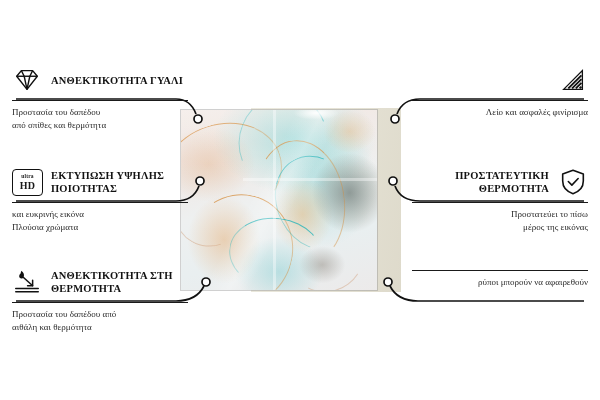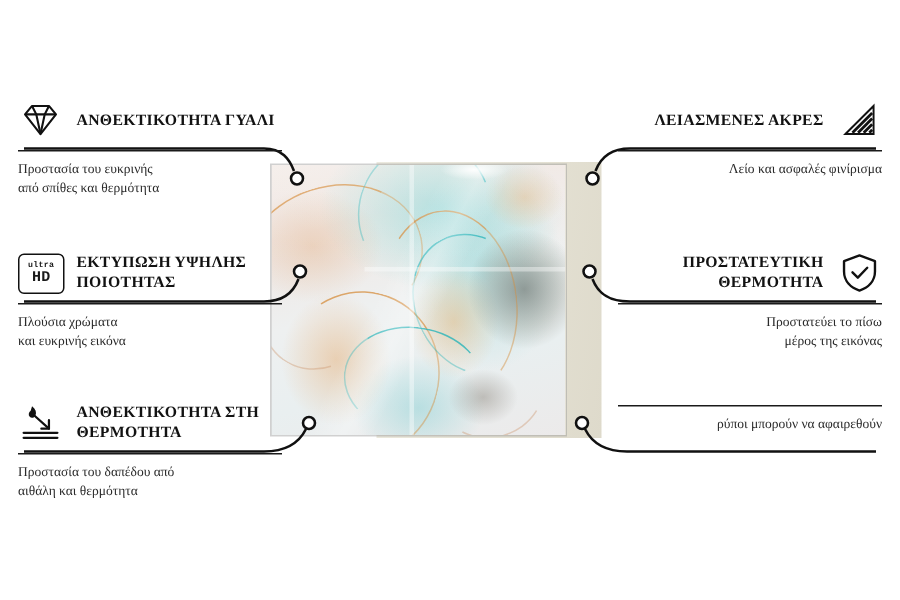--- a/index.html
+++ b/index.html
@@ -161,21 +161,21 @@
   .ultrahd-box {
     width: 29px; height: 25px;
     margin-top: 2px;
     border: 1.6px solid #111;
     border-radius: 4px;
     display: flex;
     flex-direction: column;
     align-items: center;
     justify-content: center;
     line-height: 1;
-    font-family: Liberation Mono, monospace;
+    font-family: Liberation Serif, serif;
   }
   .ultrahd-box .u1 { font-size: 5.5px; font-weight: 700; letter-spacing: .2px; }
   .ultrahd-box .u2 { font-size: 10px; font-weight: 700; letter-spacing: .2px; margin-top: 1px; }
 </style>
 </head>
 <body>
 
 <div id="product-stage">
   <div id="back-panel"></div>
 
@@ -231,39 +231,39 @@
         <path d="M5 12 L10 6 L22 6 L27 12 L16 26 Z"></path>
         <path d="M5 12 L27 12"></path>
         <path d="M10 6 L13 12 L16 26"></path>
         <path d="M22 6 L19 12 L16 26"></path>
       </svg>
     </span>
     <span class="f-title">ΑΝΘΕΚΤΙΚΟΤΗΤΑ ΓΥΑΛΙ</span>
   </div>
   <div class="f-rule"></div>
   <div class="f-desc">
-    <div>Προστασία του ευκρινής</div>
+    <div>Προστασία του δαπέδου</div>
     <div>από σπίθες και θερμότητα</div>
   </div>
 </div>
 
 <div class="feature left" id="feat-print">
   <div class="f-head">
     <span class="f-icon">
       <span class="ultrahd-box">
         <span class="u1">ultra</span>
         <span class="u2">HD</span>
       </span>
     </span>
     <span class="f-title">ΕΚΤΥΠΩΣΗ ΥΨΗΛΗΣ ΠΟΙΟΤΗΤΑΣ</span>
   </div>
   <div class="f-rule"></div>
   <div class="f-desc">
+    <div>και ευκρινής εικόνα</div>
     <div>Πλούσια χρώματα</div>
-    <div>και ευκρινής εικόνα</div>
   </div>
 </div>
 
 <div class="feature left" id="feat-heat-resist">
   <div class="f-head">
     <span class="f-icon">
       <svg class="ico-svg" viewBox="0 0 32 32" fill="none" stroke="#111" stroke-width="1.6" stroke-linecap="round" stroke-linejoin="round">
         <path d="M10 4 C12.6 6 13.4 8.4 12.4 10.6 C11.6 12.4 9.4 12.8 8.2 11.4 C7.2 10.2 7.6 8.2 9 7.2" fill="#111" stroke="none"></path>
         <path d="M12 11 L22 20"></path>
         <path d="M22 20 L22 14 M22 20 L16.6 20"></path>
@@ -284,21 +284,20 @@
   <div class="f-head">
     <span class="f-icon">
       <svg class="ico-svg" viewBox="0 0 32 32" fill="none" stroke="#111" stroke-width="2" stroke-linecap="butt">
         <path d="M6 26 L26 6 L26 26 Z" fill="none" stroke="#111" stroke-width="1.4"></path>
         <path d="M11 25 L25 11"></path>
         <path d="M15 25 L25 15"></path>
         <path d="M19 25 L25 19"></path>
         <path d="M23 25 L25 23"></path>
       </svg>
     </span>
-    <span class="f-title">ΛΕΙΑΣΜΕΝΕΣ ΑΚΡΕΣ</span>
   </div>
   <div class="f-rule"></div>
   <div class="f-desc">
     <div>Λείο και ασφαλές φινίρισμα</div>
     <div></div>
   </div>
 </div>
 
 <div class="feature right" id="feat-membrane">
   <div class="f-head">

